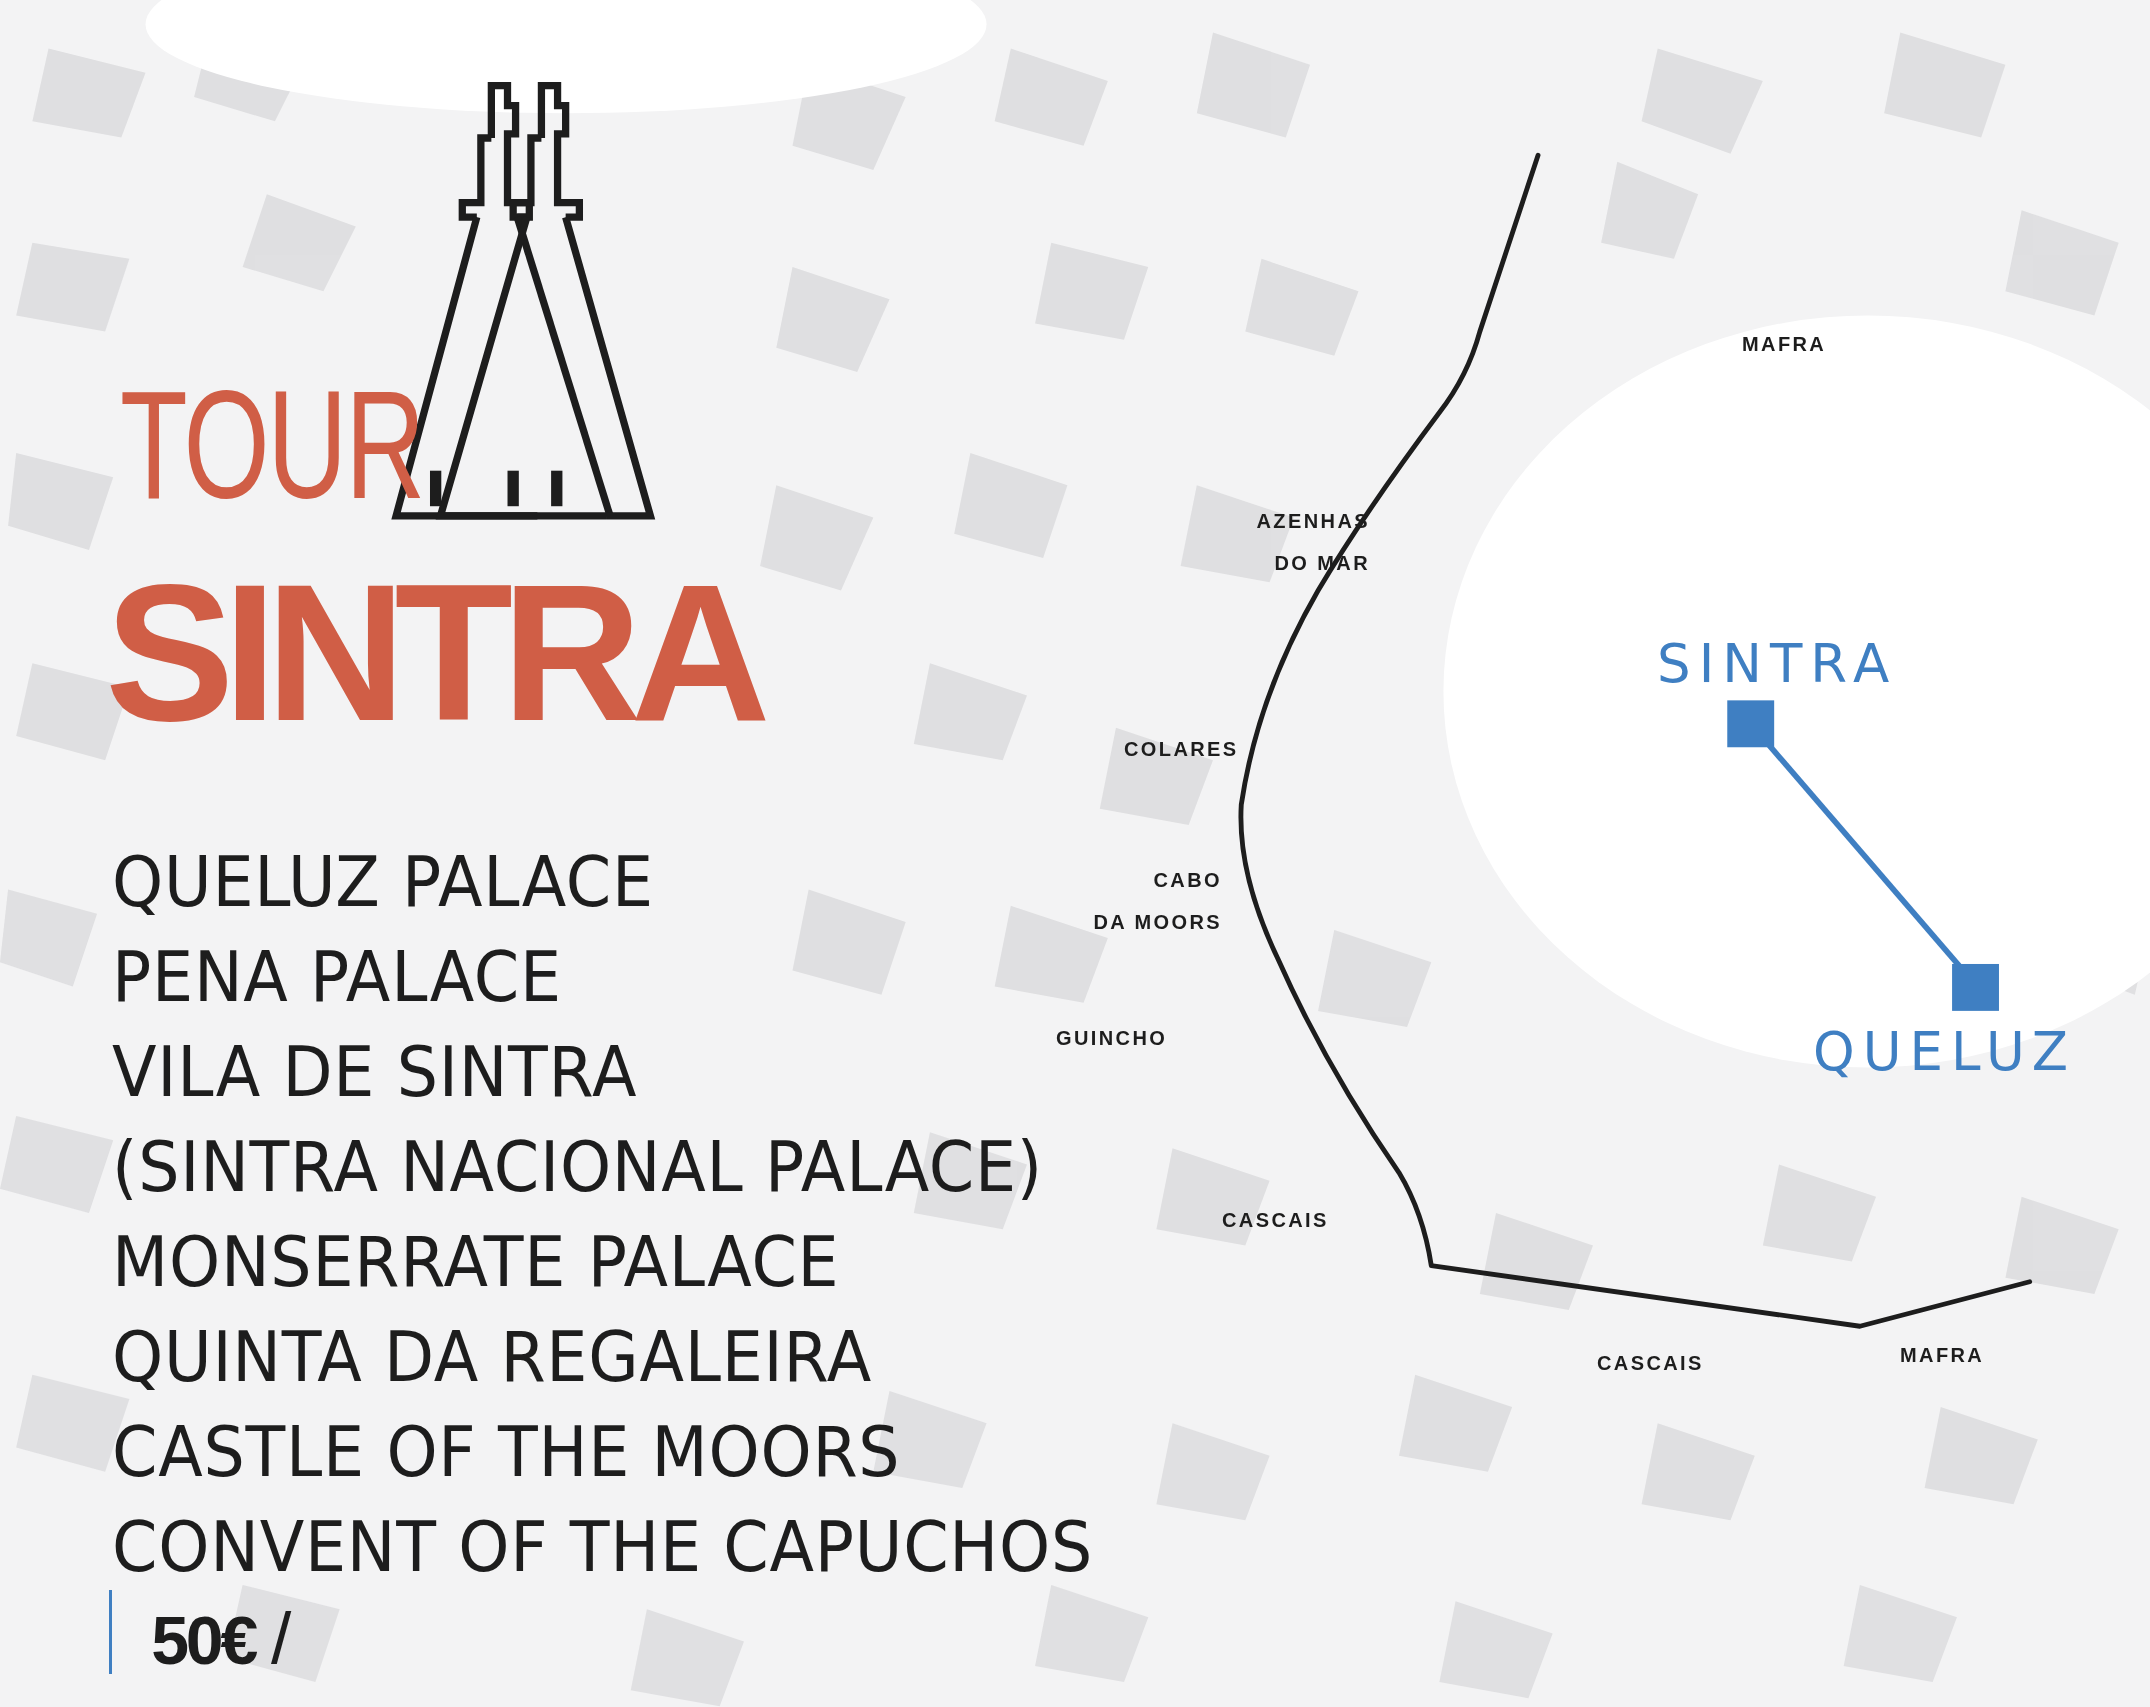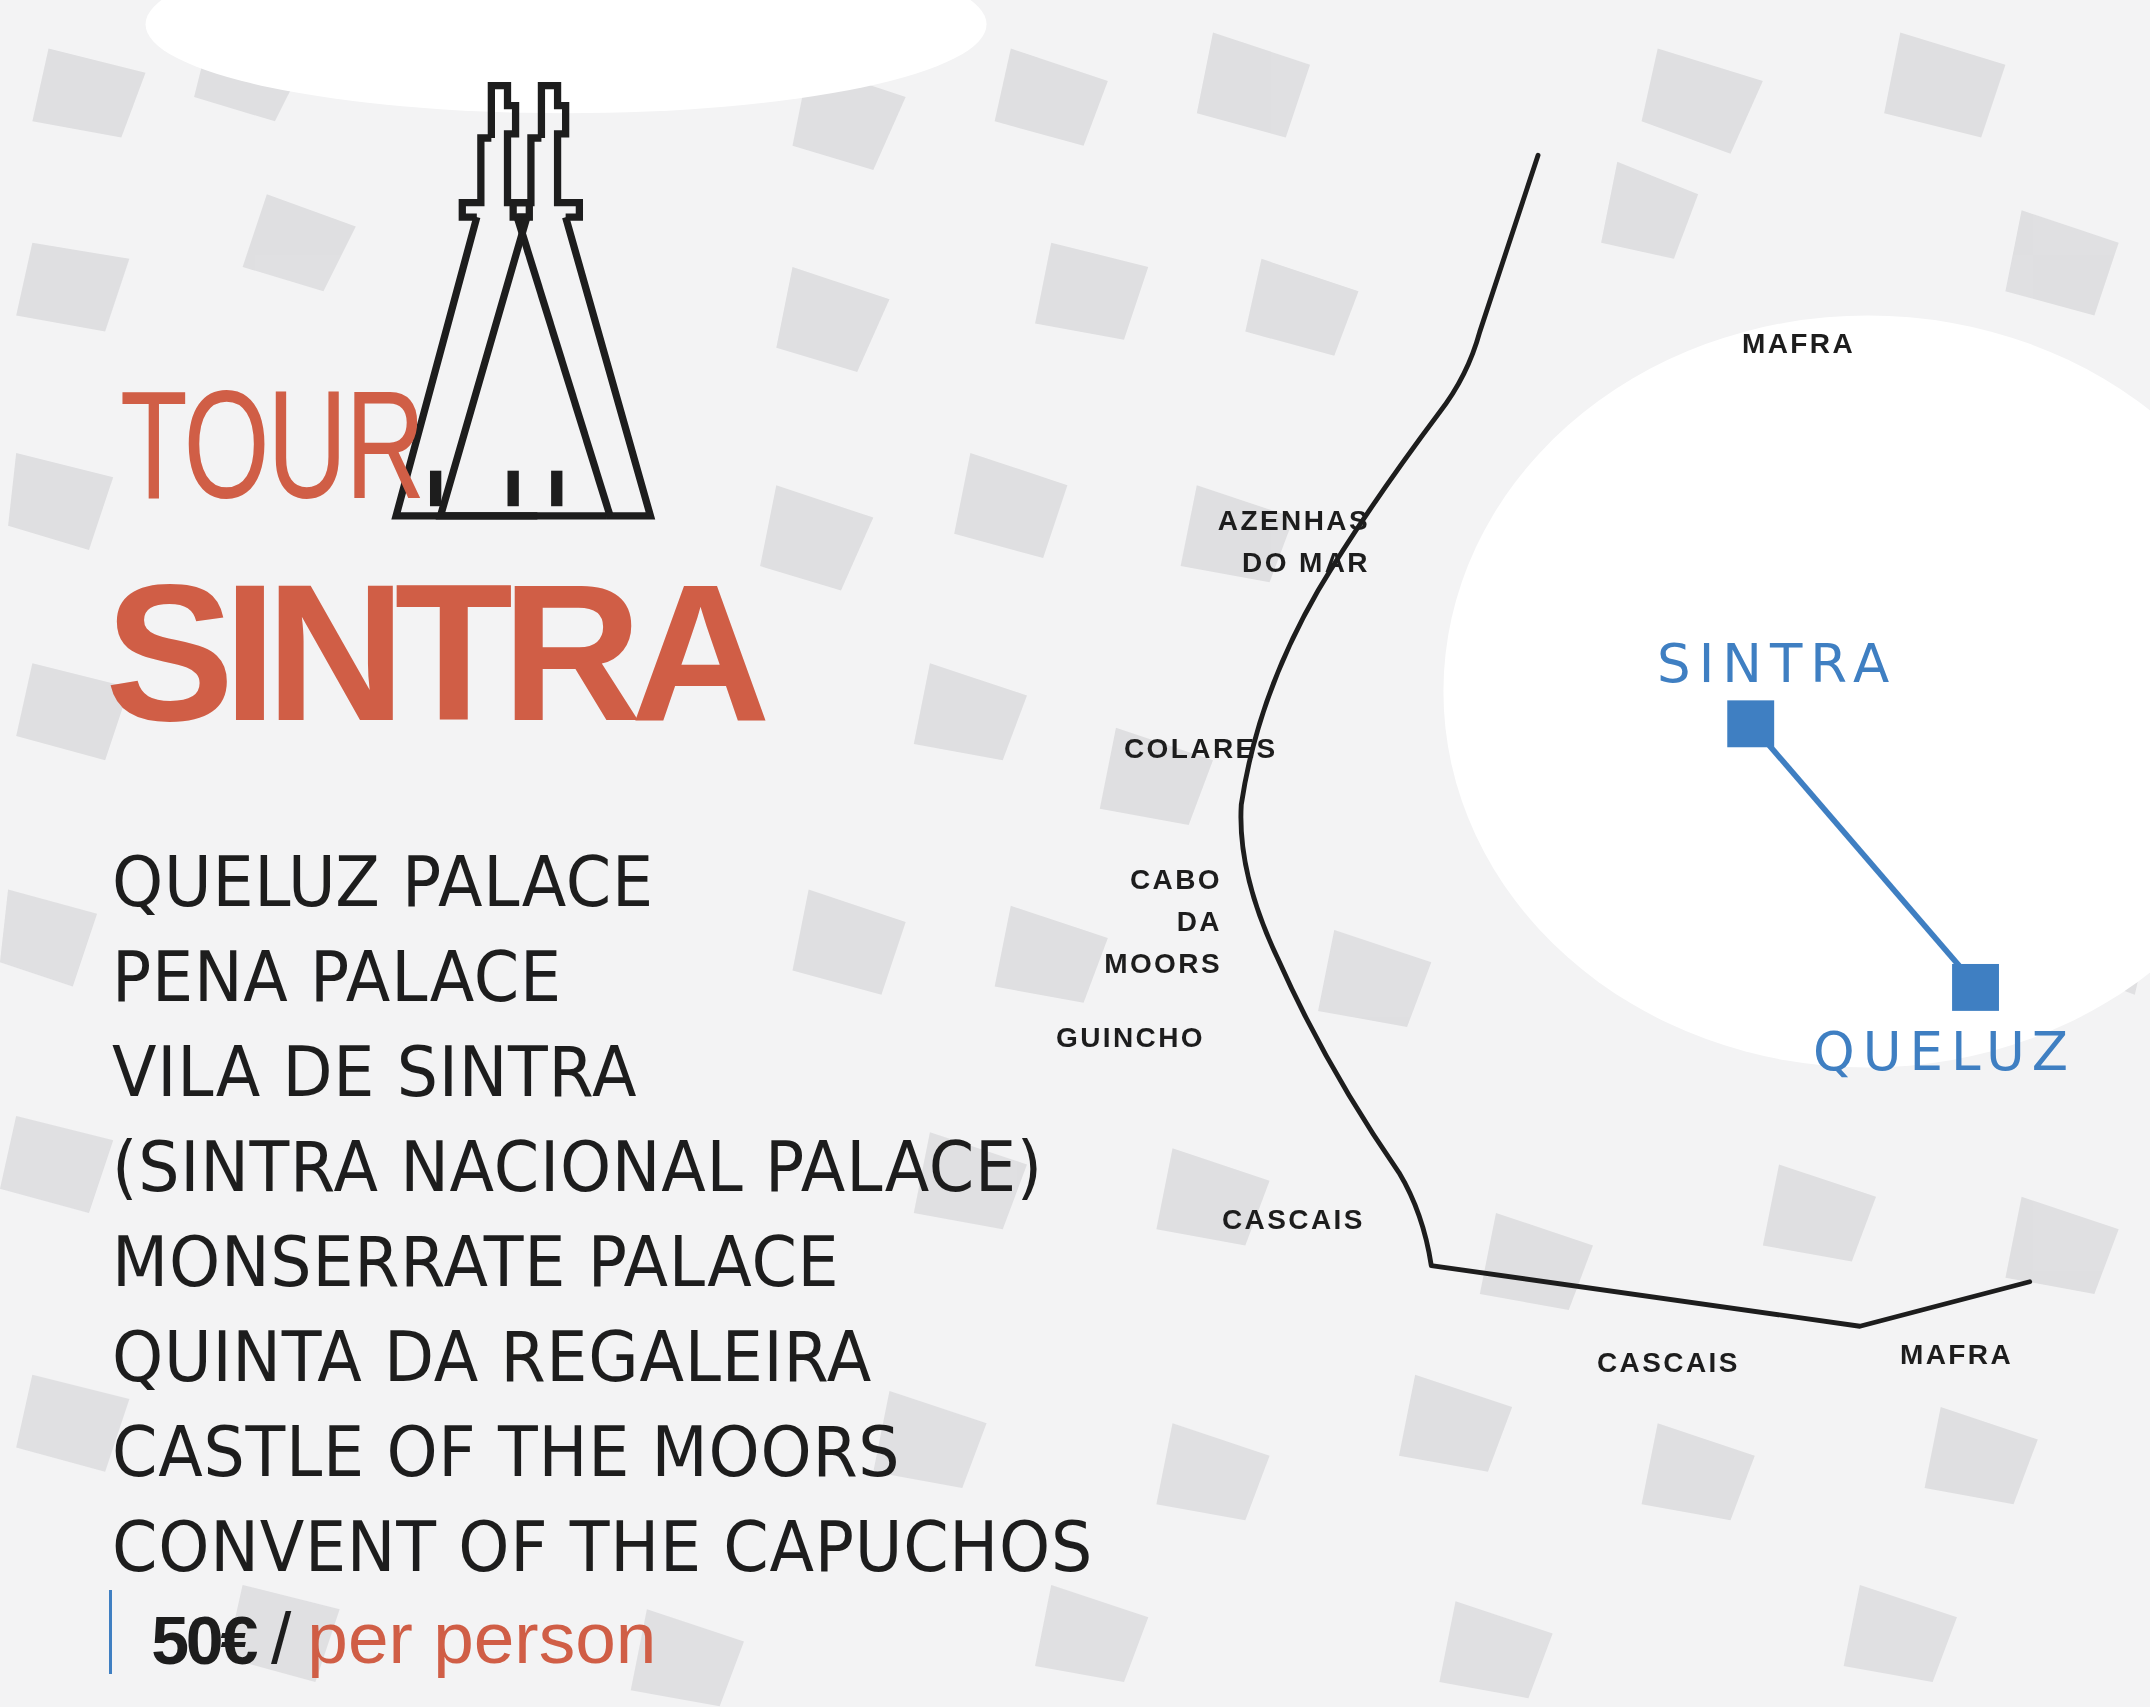--- a/index.html
+++ b/index.html
@@ -8,21 +8,21 @@
   .abs { position:absolute; }
   .tour { left:120px; top:368px; font-family:"Liberation Sans Narrow","Liberation Sans", sans-serif; font-size:154px; color:#d05e46; letter-spacing:-3.2px; transform:scaleX(0.72); transform-origin:left top; line-height:1; }
   .sintra { left:105px; top:556px; font-size:194px; font-weight:bold; color:#d05e46; letter-spacing:-11.3px; line-height:1; }
   .list { left:108px; top:831px; margin:4px; padding:0; list-style:none; }
   .list li { font-family:"DejaVu Sans", sans-serif; font-size:70px; line-height:95px; color:#1d1d1d; letter-spacing:0.8px; transform:scaleX(0.93); transform-origin:left center; white-space:nowrap; }
   .price { left:109px; top:1590px; height:84px; display:flex; align-items:flex-end; white-space:nowrap; }
   .price .bar { width:3.2px; height:84px; background:#3f7fc2; margin-right:39px; }
   .price .amt { font-size:68px; font-weight:bold; color:#1d1d1d; letter-spacing:-3.2px; line-height:1; }
   .price .sep { font-size:73px; color:#1d1d1d; margin:0 16px; line-height:1; }
   .price .per { font-size:73px; color:#d05e46; line-height:1; }
-  .place { font-size:28px; font-weight:bold; color:#1d1d1d; letter-spacing:2.4px; line-height:42px; }
+  .place { font-size:20px; font-weight:bold; color:#1d1d1d; letter-spacing:2.4px; line-height:42px; }
   .place.right { text-align:right; }
   .metro { font-family:"DejaVu Sans", sans-serif; font-size:53px; color:#3f7fc2; letter-spacing:8px; line-height:1; }
 </style>
 </head>
 <body>
 
 <svg class="bg" viewBox="0 0 2660 2112" xmlns="http://www.w3.org/2000/svg">
   <rect width="2660" height="2112" fill="#f3f3f4"></rect>
   <g fill="#dcdcde" opacity="0.85">
     <polygon points="60,60 180,90 150,170 40,150"></polygon>
@@ -109,21 +109,20 @@
   <li>MONSERRATE PALACE</li>
   <li>QUINTA DA REGALEIRA</li>
   <li>CASTLE OF THE MOORS</li>
   <li>CONVENT OF THE CAPUCHOS</li>
 </ul>
 
 <div class="abs price">
   <span class="bar"></span>
   <span class="amt">50€</span>
   <span class="sep">/</span>
-  <span class="per">per person</span>
 </div>
 
 <svg class="abs" style="left:0;top:0;" width="2151" height="1708" viewBox="0 0 2660 2112" xmlns="http://www.w3.org/2000/svg">
   <path d="M1902,192 L1830,410 Q1815,465 1780,510 Q1690,630 1630,730 Q1555,860 1535,995 Q1530,1080 1580,1185 Q1640,1320 1730,1450 Q1760,1500 1770,1565 L2300,1640 L2510,1585" fill="none" stroke="#1d1d1d" stroke-width="6" stroke-linejoin="round" stroke-linecap="round"></path>
   <line x1="2165" y1="895" x2="2445" y2="1220" stroke="#3f7fc2" stroke-width="7"></line>
   <rect x="2136" y="866" width="58" height="58" fill="#3f7fc2"></rect>
   <rect x="2414" y="1192" width="58" height="58" fill="#3f7fc2"></rect>
 </svg>
 
 <div class="abs place" style="left:1742px;top:323px;">MAFRA</div>

